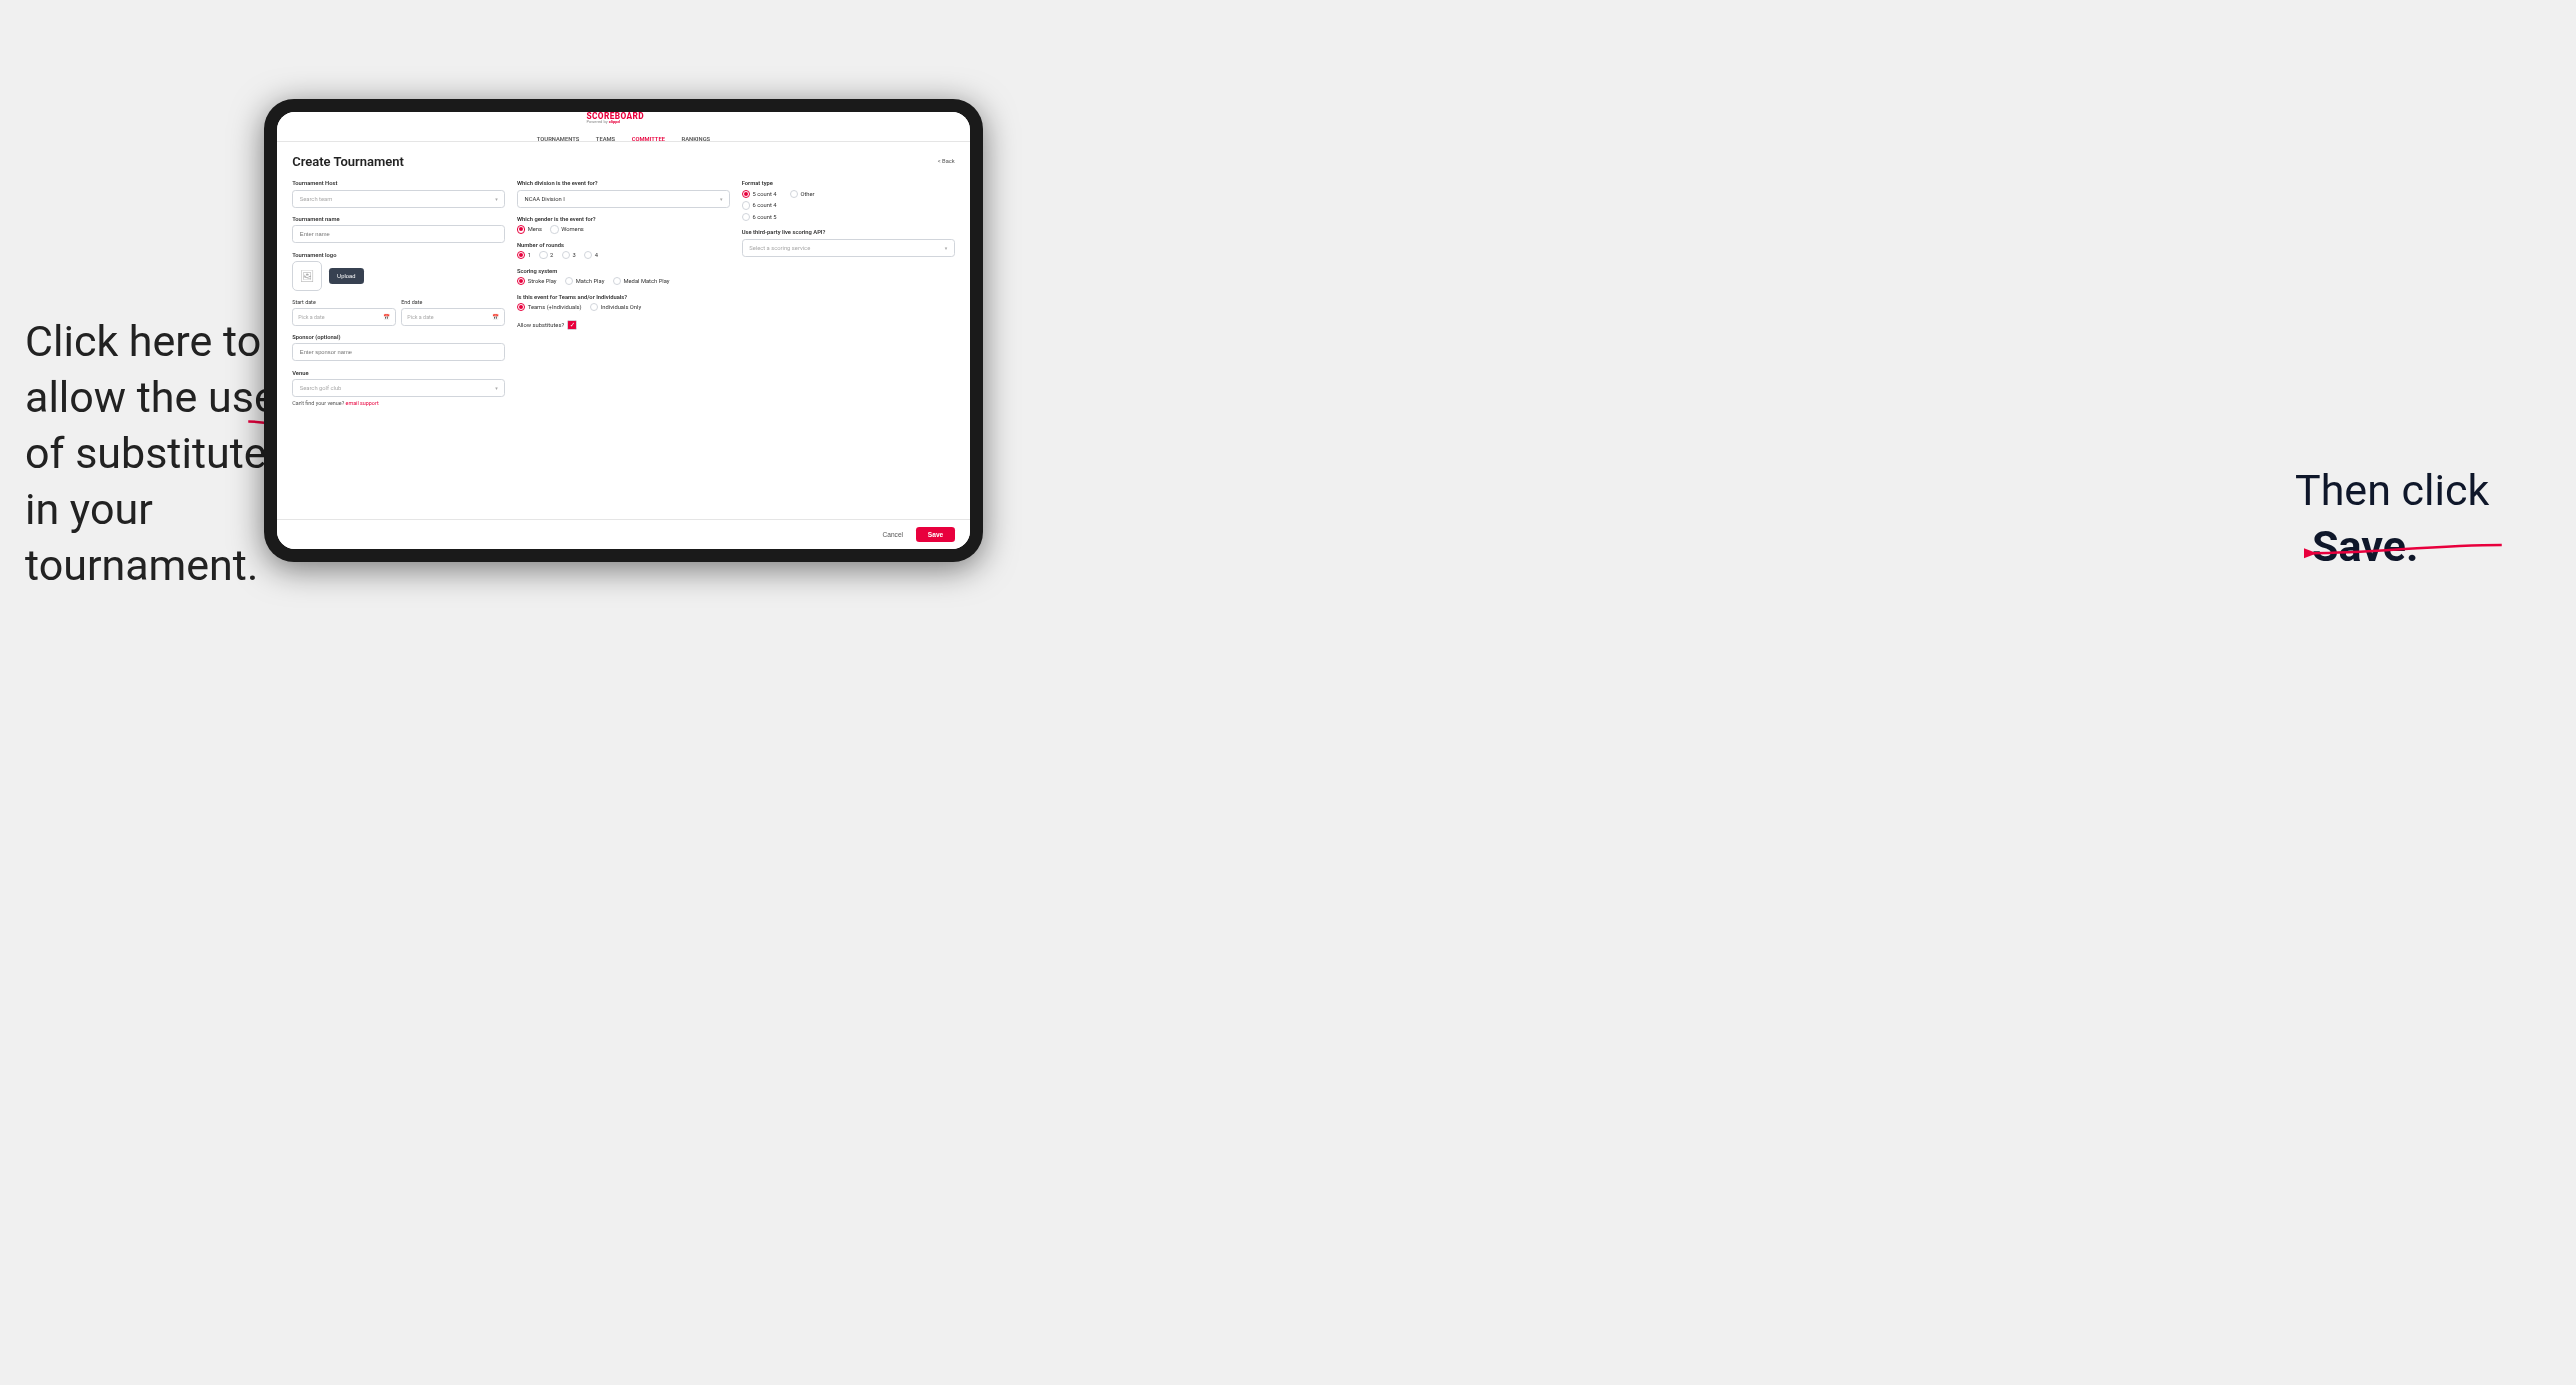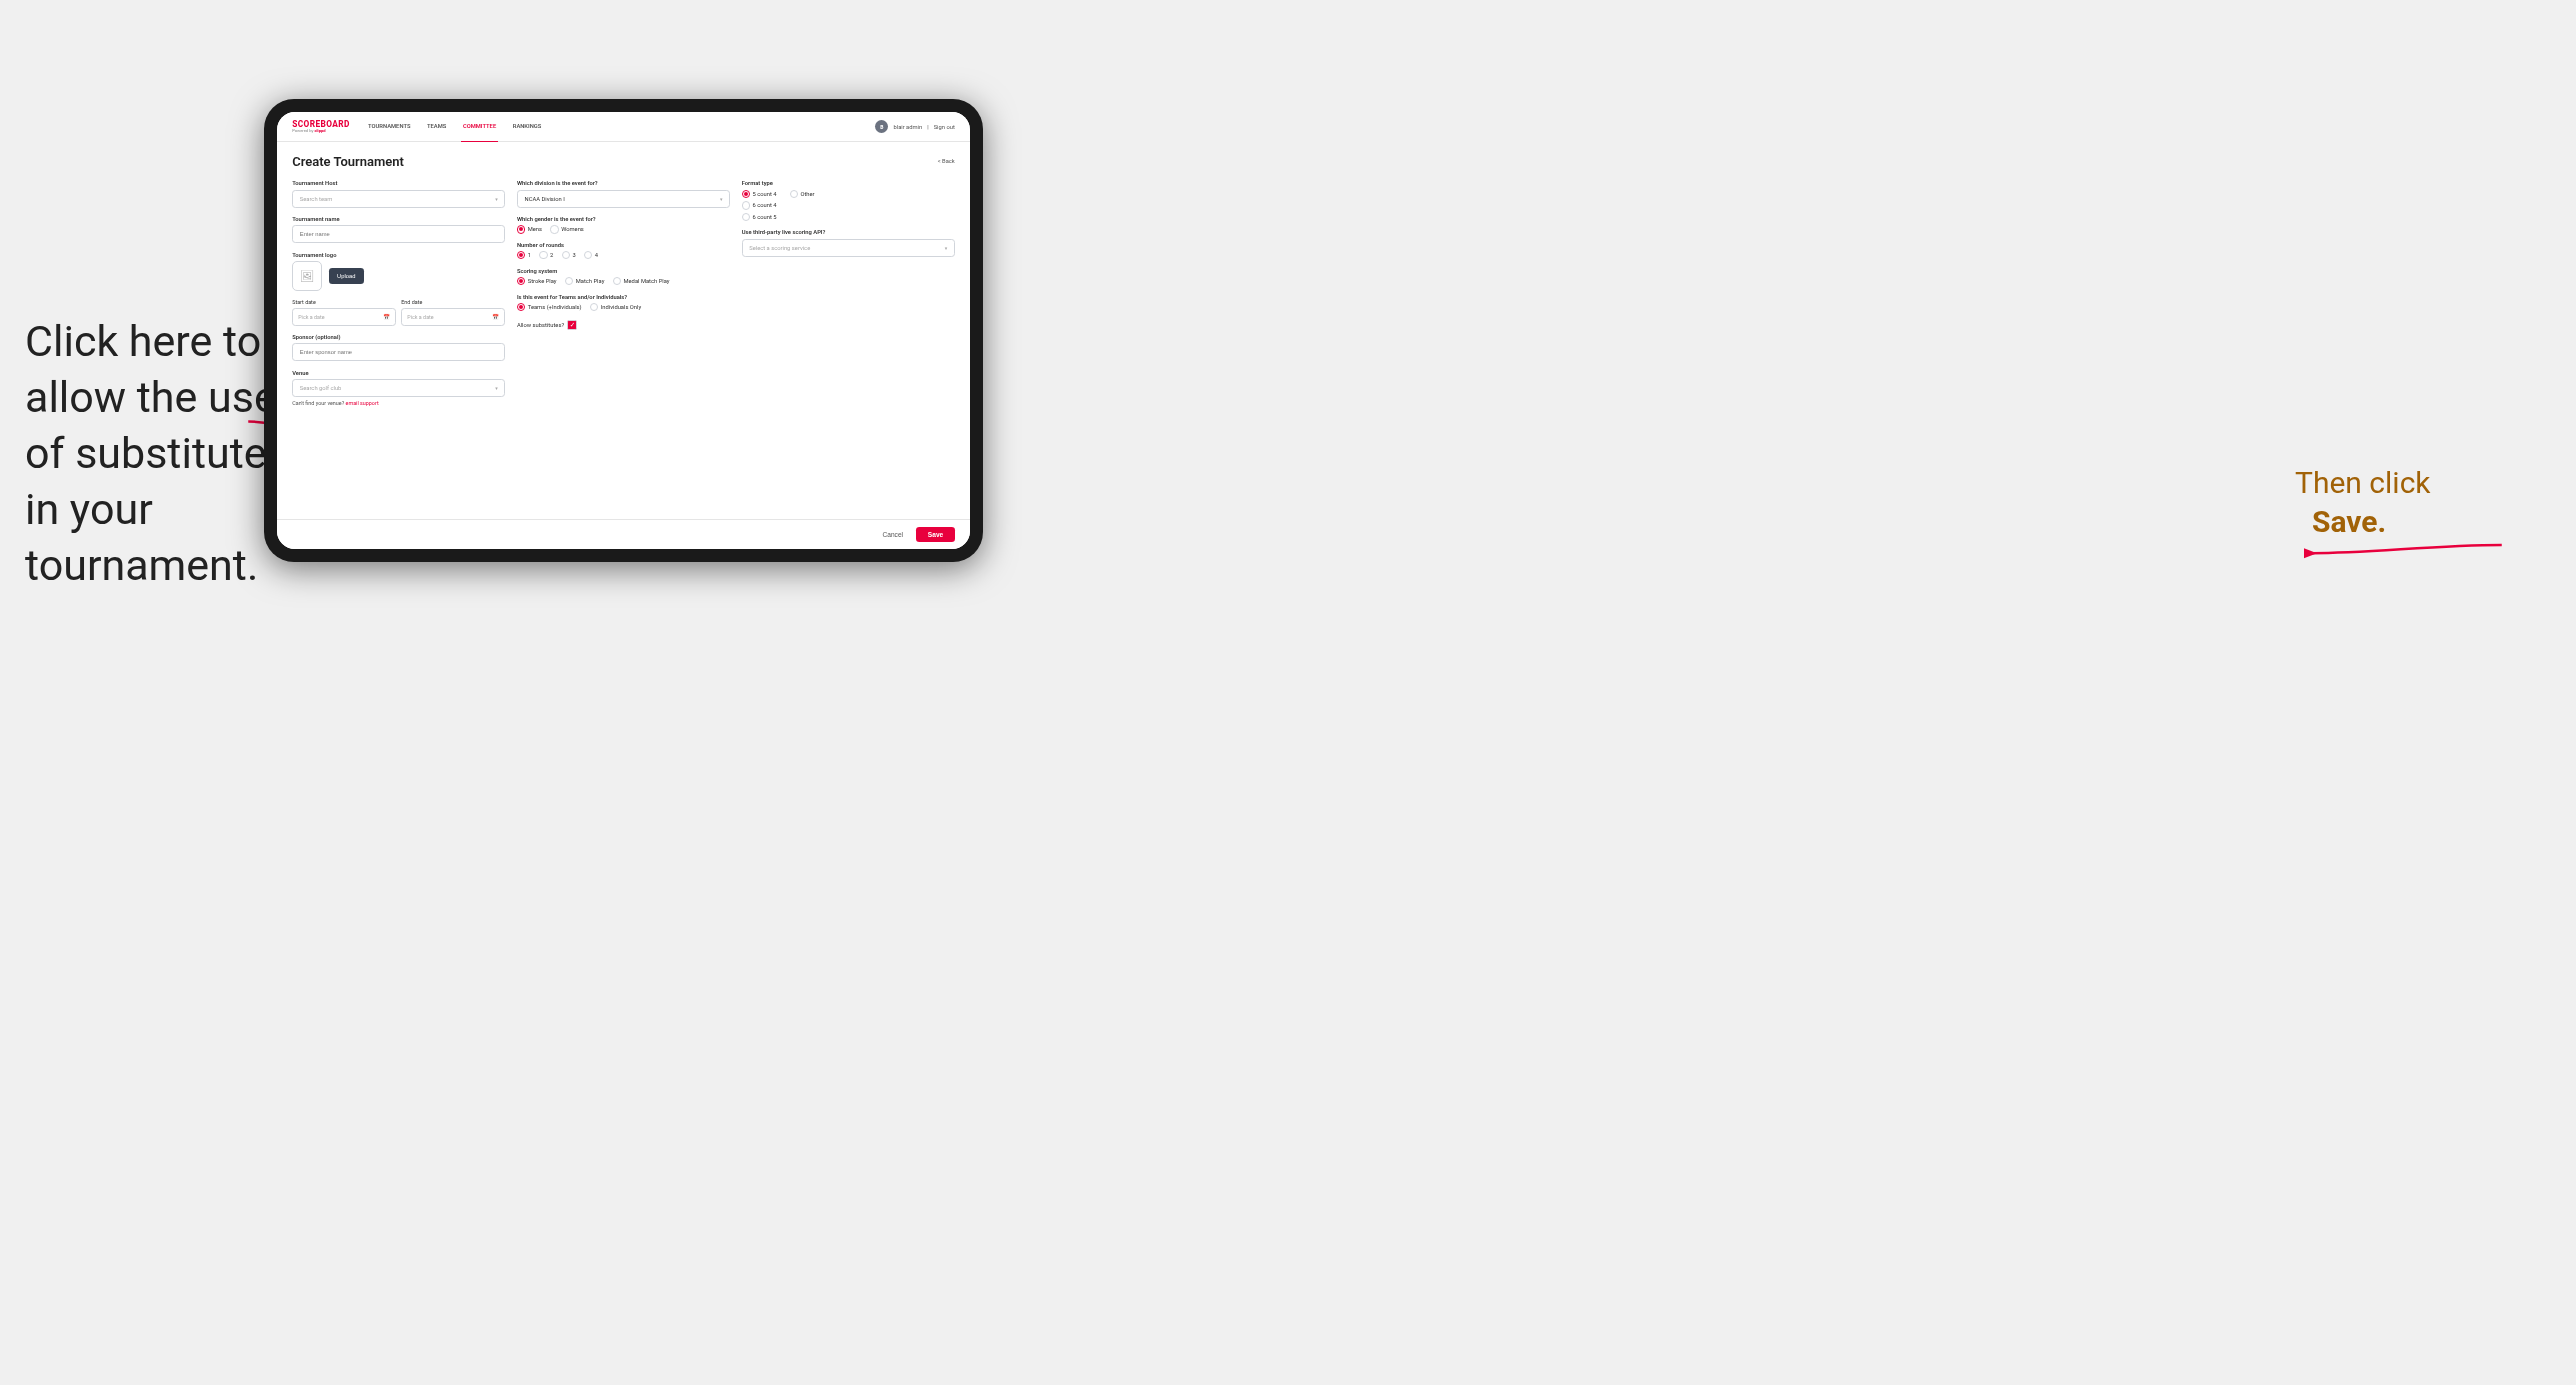--- a/index.html
+++ b/index.html
@@ -23,23 +23,23 @@
       font-size: 43px;
       font-weight: 400;
       color: #222;
       line-height: 1.3;
       width: 281px;
     }
     .annotation-right {
       position: absolute;
       right: 50px;
       top: 463px;
-      font-size: 30px;
+      font-size: 43px;
       font-weight: 400;
-      color: #a16207;
+      color: #0f172a;
       line-height: 1.3;
       width: 231px;
       text-align: left;
     }
     .annotation-right strong { font-weight: 700; margin-left: 17px; }
 
     
     .device {
       position: absolute;
       left: 264px;
@@ -63,20 +63,21 @@
 
     
     .nav-bar {
       display: flex;
       align-items: center;
       padding: 0 15px;
       height: 30px;
       border-bottom: 0.8px solid #e5e5e5;
       background: #fff;
       flex-shrink: 0;
+      flex-direction: column;
     }
     .nav-logo {
       display: flex;
       flex-direction: column;
       line-height: 1;
       margin-right: 16.5px;
     }
     .nav-logo .scoreboard {
       font-size: 8.3px;
       font-weight: 800;

